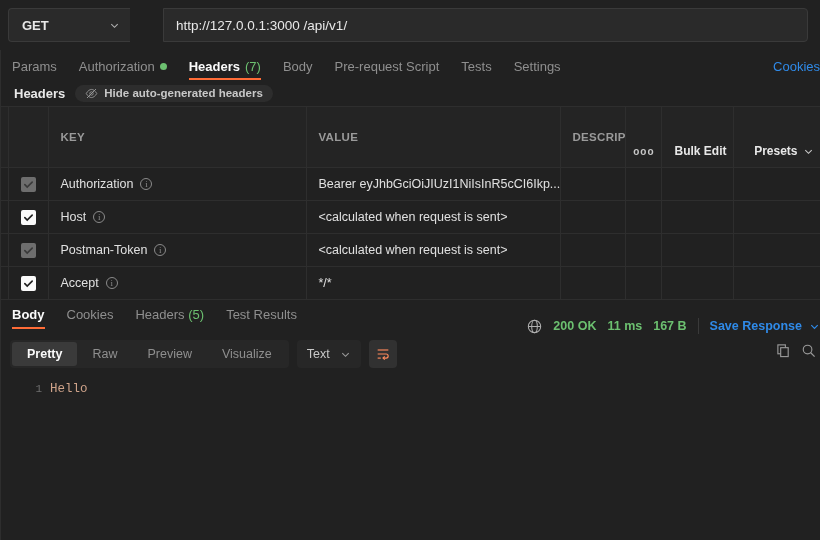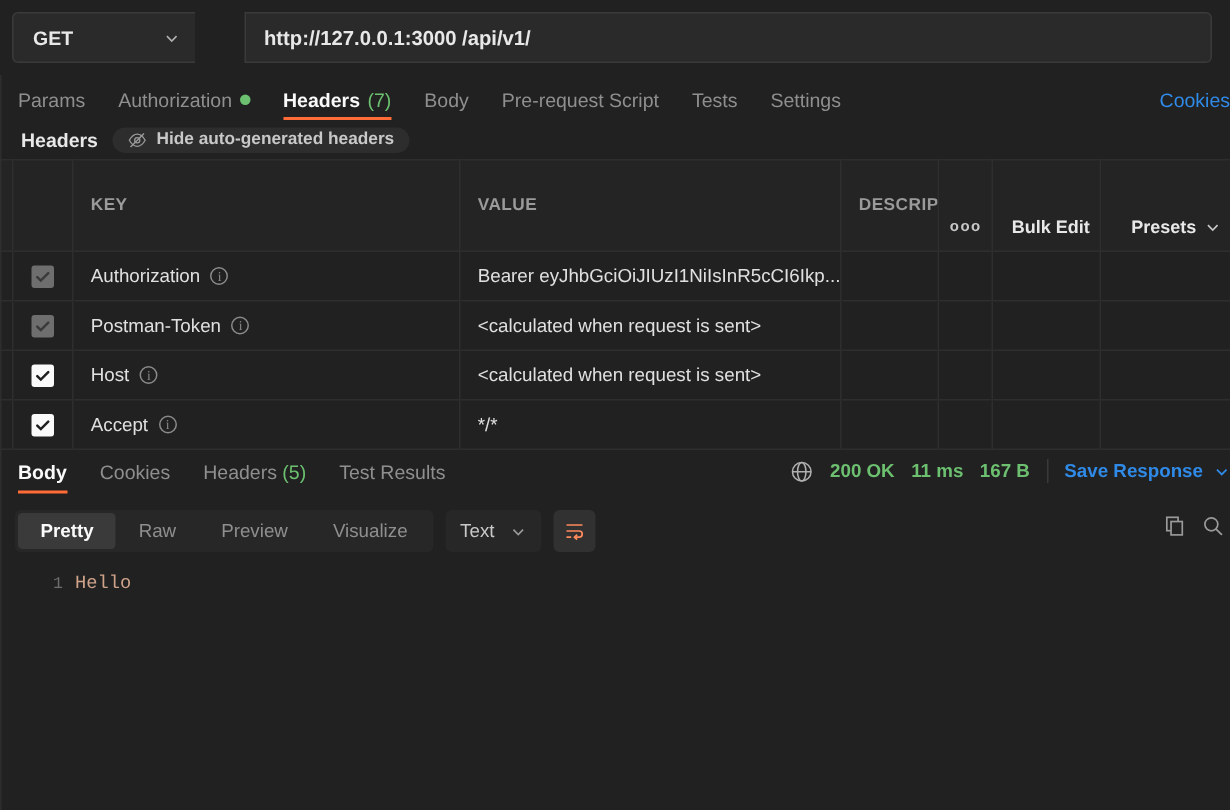--- a/index.html
+++ b/index.html
@@ -45,21 +45,21 @@
   .url-input {
     flex: 1;
     height: 34px;
     background: #2a2a2a;
     border: 1px solid #3a3a3a;
     border-radius: 0 4px 4px 0;
     display: flex;
     align-items: center;
     padding: 0 12px;
     font-size: 13.5px;
-    font-weight: bold;
+    font-weight: normal;
     color: #e8e8e8;
     margin-right: 12px;
     cursor: text;
     overflow: hidden;
     white-space: nowrap;
   }
   .send-wrap { display: flex; height: 34px; margin-right: 0; }
   .send-btn {
     background: #0d7ef7;
     color: #fff;
@@ -226,21 +226,21 @@
     white-space: nowrap;
   }
   .rsp.active { color: #fafafa; font-weight: bold; }
   .rsp.active .underline {
     position: absolute; left: 0; right: 10px; bottom: 0;
     height: 2px; background: #ff6c37;
   }
   .rsp .count { color: #6cc070; font-weight: normal; }
   .status-wrap {
     position: absolute;
-    right: 0px; top: 4px;
+    right: 0px; top: 16px;
     display: flex; align-items: center; gap: 11px;
     font-size: 12.5px;
   }
   .stat-green { color: #6cc070; font-weight: bold; font-size: 12.5px; }
   .vdiv { width: 1px; height: 16px; background: #3a3a3a; }
   .save-resp { color: #2f8ae8; font-weight: bold; font-size: 12.5px; cursor: pointer; }
 
   
   .viewbar {
     display: flex; align-items: center;
@@ -428,55 +428,55 @@
         </td>
         <td></td>
         <td></td>
         <td></td>
         <td></td>
       </tr>
       <tr>
         <td></td>
         <td>
           <div class="chkcell">
+            <div class="cb on">
+              <svg width="11" height="11" viewBox="0 0 12 12">
+                <path d="M2 6.2 L4.6 8.8 L10 3.4" fill="none" stroke="#1f1f1f" stroke-width="1.8" stroke-linecap="round"></path>
+              </svg>
+            </div>
+          </div>
+        </td>
+        <td>
+          <div class="cell">
+            <span>Host</span>
+            <span class="info-i">i</span>
+          </div>
+        </td>
+        <td>
+          <div class="cell">&lt;calculated when request is sent&gt;</div>
+        </td>
+        <td></td>
+        <td></td>
+        <td></td>
+        <td></td>
+      </tr>
+      <tr>
+        <td></td>
+        <td>
+          <div class="chkcell">
             <div class="cb dis">
               <svg width="11" height="11" viewBox="0 0 12 12">
                 <path d="M2 6.2 L4.6 8.8 L10 3.4" fill="none" stroke="#3a3a3a" stroke-width="1.8" stroke-linecap="round"></path>
               </svg>
             </div>
           </div>
         </td>
         <td>
           <div class="cell">
             <span>Postman-Token</span>
-            <span class="info-i">i</span>
-          </div>
-        </td>
-        <td>
-          <div class="cell">&lt;calculated when request is sent&gt;</div>
-        </td>
-        <td></td>
-        <td></td>
-        <td></td>
-        <td></td>
-      </tr>
-      <tr>
-        <td></td>
-        <td>
-          <div class="chkcell">
-            <div class="cb on">
-              <svg width="11" height="11" viewBox="0 0 12 12">
-                <path d="M2 6.2 L4.6 8.8 L10 3.4" fill="none" stroke="#1f1f1f" stroke-width="1.8" stroke-linecap="round"></path>
-              </svg>
-            </div>
-          </div>
-        </td>
-        <td>
-          <div class="cell">
-            <span>Host</span>
             <span class="info-i">i</span>
           </div>
         </td>
         <td>
           <div class="cell">&lt;calculated when request is sent&gt;</div>
         </td>
         <td></td>
         <td></td>
         <td></td>
         <td></td>

